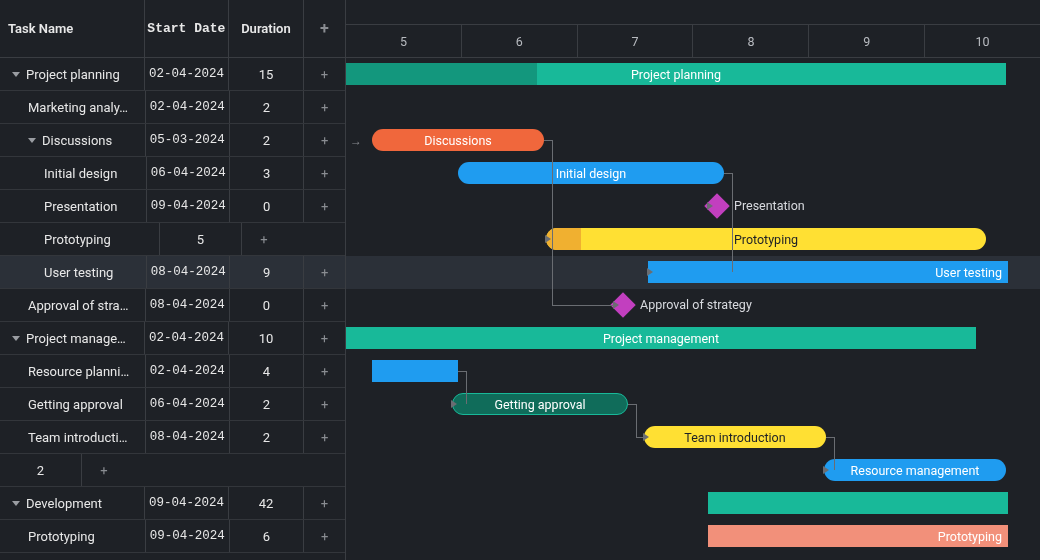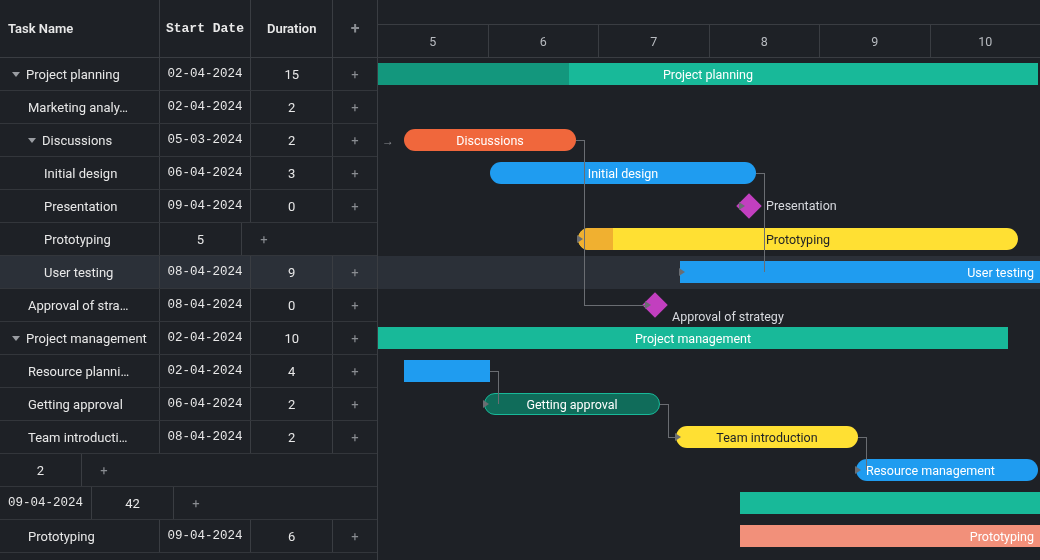--- a/index.html
+++ b/index.html
@@ -14,21 +14,21 @@
   }
 
   .gantt-container {
     display: flex;
     width: 1040px;
     height: 560px;
   }
 
   
   .task-table {
-    width: 378px;
+    width: 346px;
     flex-shrink: 0;
     border-right: 1px solid #3a3d42;
     overflow: hidden;
   }
   .table-header-row {
     display: flex;
     height: 58px;
     border-bottom: 1px solid #3a3d42;
     font-weight: 600;
   }
@@ -310,20 +310,24 @@
           </div>
           <div class="col col-date">08-04-2024</div>
           <div class="col col-dur">2</div>
           <div class="col col-add plus">+</div>
         </div>
         <div class="row">
           <div class="col col-dur">2</div>
           <div class="col col-add plus">+</div>
         </div>
         <div class="row">
+          <div class="col col-name indent-0">
+            <span class="caret"></span>
+            <span class="ellipsis">Development</span>
+          </div>
           <div class="col col-date">09-04-2024</div>
           <div class="col col-dur">42</div>
           <div class="col col-add plus">+</div>
         </div>
         <div class="row">
           <div class="col col-name indent-1">
             <span class="ellipsis">Prototyping</span>
           </div>
           <div class="col col-date">09-04-2024</div>
           <div class="col col-dur">6</div>
@@ -390,31 +394,31 @@
         <div class="bar c-teal square" style="left: 0px; top: 269px; width: 630px; justify-content: center;">
           <span class="bar-text">Project management</span>
         </div>
         <div class="bar c-blue square" style="left: 26px; top: 302px; width: 86px;"></div>
         <div class="bar c-tealrnd" style="left: 106px; top: 335px; width: 176px; justify-content: center;">
           <span class="bar-text">Getting approval</span>
         </div>
         <div class="bar c-yellow" style="left: 298px; top: 368px; width: 182px; justify-content: center;">
           <span class="bar-text">Team introduction</span>
         </div>
-        <div class="bar c-blue" style="left: 478px; top: 401px; width: 182px; justify-content: flex-start;">
+        <div class="bar c-blue" style="left: 478px; top: 401px; width: 182px; justify-content: center;">
           <span class="bar-text">Resource management</span>
         </div>
         <div class="bar c-teal square" style="left: 362px; top: 434px; width: 300px;"></div>
         <div class="bar c-salmon square" style="left: 362px; top: 467px; width: 300px; justify-content: flex-end; padding-right: 6px;">
           <span class="bar-text">Prototyping</span>
         </div>
         <div class="milestone c-magenta" style="left: 362px; top: 139px;"></div>
         <div class="ms-label" style="left: 388px; top: 140px;">Presentation</div>
         <div class="milestone c-magenta" style="left: 268px; top: 238px;"></div>
-        <div class="ms-label" style="left: 294px; top: 251px;">Approval of strategy</div>
+        <div class="ms-label" style="left: 294px; top: 239px;">Approval of strategy</div>
         <div class="dep-line-h" style="left: 198px; top: 82px; width: 8px;"></div>
         <div class="dep-line" style="left: 206px; top: 82px; height: 99px; border-bottom: none;"></div>
         <div class="dep-line-h" style="left: 206px; top: 181px;"></div>
         <div class="dep-arrowhead" style="left: 199px; top: 177px; border-left: 6px solid rgb(106, 109, 114);"></div>
         <div class="dep-line-h" style="left: 378px; top: 115px; width: 8px;"></div>
         <div class="dep-line" style="left: 386px; top: 115px; height: 33px; border-bottom: none;"></div>
         <div class="dep-line-h" style="left: 386px; top: 148px;"></div>
         <div class="dep-arrowhead" style="left: 361px; top: 144px; border-left: 6px solid rgb(106, 109, 114);"></div>
         <div class="dep-line-h" style="left: 198px; top: 82px; width: 8px;"></div>
         <div class="dep-line" style="left: 206px; top: 82px; height: 165px; border-bottom: none;"></div>

